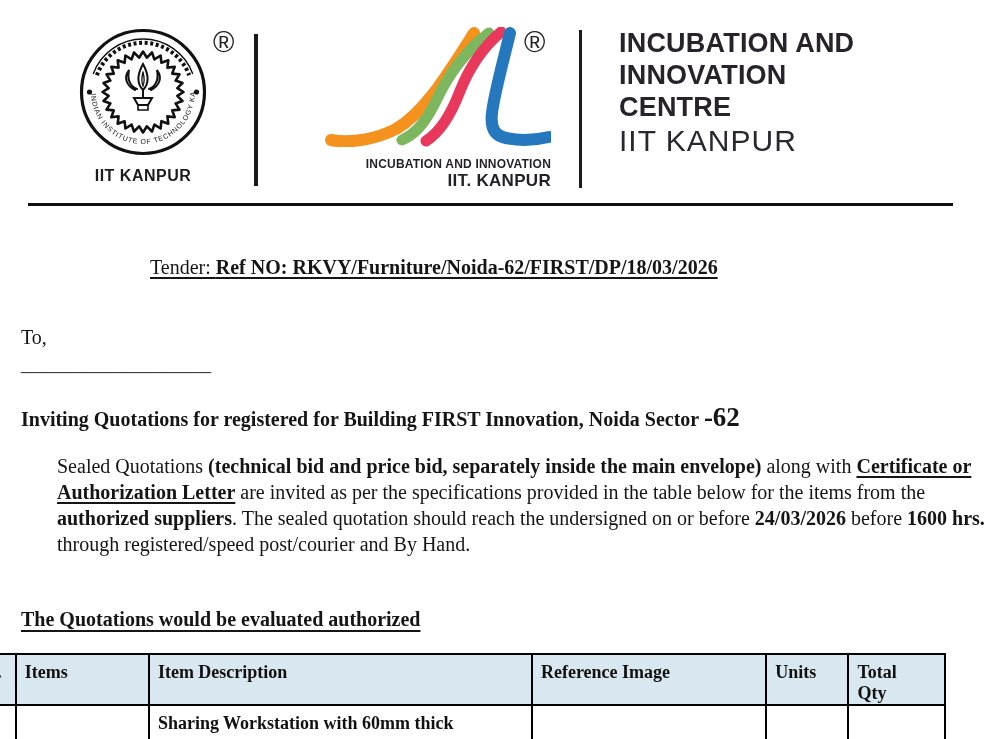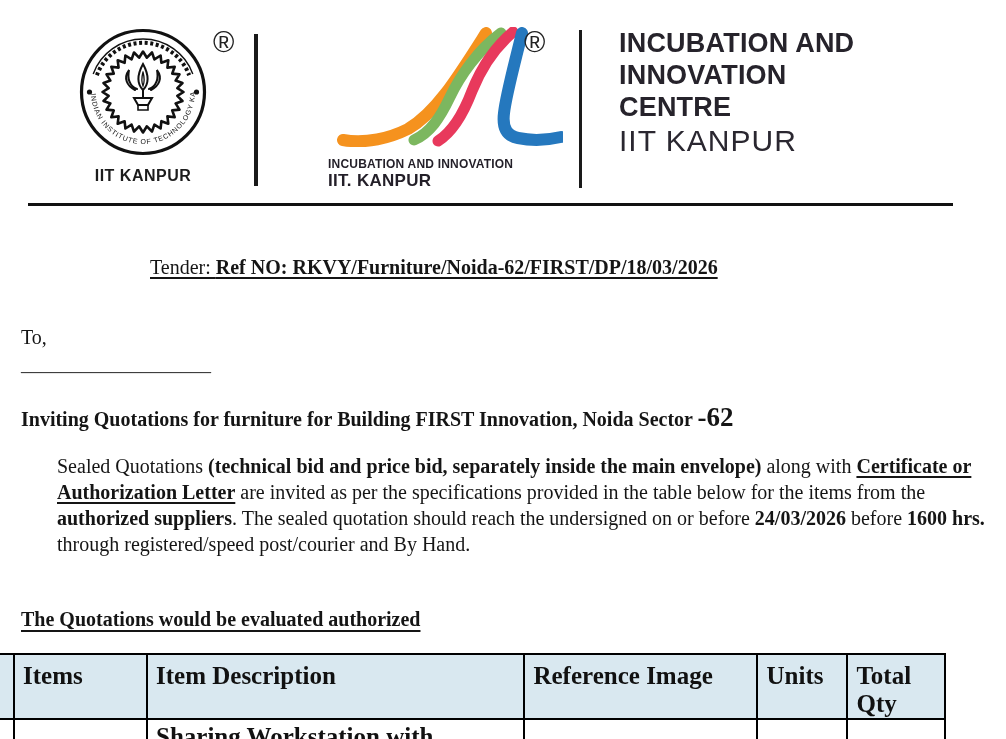--- a/index.html
+++ b/index.html
@@ -8,21 +8,21 @@
   
   .seal-block{position:absolute;left:76px;top:28px;width:134px;text-align:center;}
   .seal-label{margin-top:3px;font-family:"Liberation Sans",sans-serif;font-weight:bold;
               font-size:16px;letter-spacing:.5px;color:#1c1c1c;}
   .regmark{position:absolute;font-family:"Liberation Sans",sans-serif;font-size:29px;color:#222;line-height:1;}
   .reg1{left:213px;top:28px;}
   .reg2{left:524px;top:28px;}
   .vdiv{position:absolute;background:#1a1a1a;}
   .div1{left:254px;top:34px;width:4px;height:152px;}
   .div2{left:579px;top:30px;width:3px;height:158px;}
-  .swoosh-block{position:absolute;left:328px;top:27px;width:235px;text-align:left;}
+  .swoosh-block{position:absolute;left:316px;top:27px;width:235px;text-align:right;}
   .swoosh-line1{margin-top:6px;font-family:"Liberation Sans",sans-serif;font-weight:bold;
                 font-size:12px;letter-spacing:.2px;color:#231f28;white-space:nowrap;}
   .swoosh-line2{font-family:"Liberation Sans",sans-serif;font-weight:bold;font-size:17px;
                 letter-spacing:.3px;color:#231f28;}
   .siic-block{position:absolute;left:619px;top:27px;font-family:"Liberation Sans",sans-serif;color:#26232b;}
   .siic-line{font-weight:bold;font-size:27px;line-height:32px;letter-spacing:.2px;}
   .siic-sub{font-weight:400;font-size:30px;line-height:36px;letter-spacing:1px;color:#2a2730;}
   .hrule{position:absolute;left:28px;top:203px;width:925px;height:3px;background:#111;}
   
   .doc{font-size:20px;line-height:26px;color:#151515;}
@@ -34,21 +34,21 @@
   .subject{position:absolute;left:21px;top:404px;font-weight:bold;white-space:nowrap;}
   .subject .big{font-size:27px;}
   .para{position:absolute;left:21px;top:453px;width:938px;text-align:left;margin-left:36px;}
   .b{font-weight:bold;}
   .bu{font-weight:bold;text-decoration:underline;text-underline-offset:3px;}
   .eval{position:absolute;left:21px;top:606px;font-weight:bold;text-decoration:underline;
         text-underline-offset:4px;white-space:nowrap;}
   
   .qtable{position:absolute;left:-60px;top:653px;border-collapse:collapse;table-layout:fixed;
           font-family:"Liberation Serif",serif;}
-  .qtable th,.qtable td{border:2px solid #000;vertical-align:top;font-size:25px;
+  .qtable th,.qtable td{border:2px solid #000;vertical-align:top;font-size:18px;
           padding:7px 23px 0 8px;overflow:hidden;}
   .qtable th{background:#d9e8f0;font-weight:bold;text-align:left;height:35px;}
   .qtable th.sno{text-align:right;padding-right:13px;}
   .qtable td{height:78px;background:#fff;}
   .qtable td.desc{font-weight:bold;line-height:24px;padding-top:5px;}
 </style>
 </head>
 <body>
 
 <div class="page">
@@ -111,21 +111,21 @@
   </div>
 
   <div class="hrule"></div>
 
   <div class="doc tender"><span>Tender: </span><span class="ref">Ref NO: RKVY/Furniture/Noida-62/FIRST/DP/18/03/2026</span></div>
 
   <div class="doc to-label">To,</div>
 
   <div class="doc blank-line">___________________</div>
 
-  <div class="doc subject"><span>Inviting Quotations for furniture for Building FIRST Innovation, Noida Sector </span><span class="big">-62</span></div>
+  <div class="doc subject"><span>Inviting Quotations for registered for Building FIRST Innovation, Noida Sector </span><span class="big">-62</span></div>
 
   <div class="doc para"><span>Sealed Quotations </span><span class="b">(technical bid and price bid, separately inside the main envelope)</span><span> along with </span><span class="bu">Certificate or Authorization Letter</span><span> are invited as per the specifications provided in the table below for the items from the </span><span class="b">authorized suppliers</span><span>. The sealed quotation should reach the undersigned on or before </span><span class="b">24/03/2026</span><span> before </span><span class="b">1600 hrs.</span><span> through registered/speed post/courier and By Hand.</span></div>
 
   <div class="doc eval">The Quotations would be evaluated authorized</div>
 
   <table class="qtable">
     <colgroup>
       <col style="width:79px">
         <col style="width:139px">
         <col style="width:409px">

